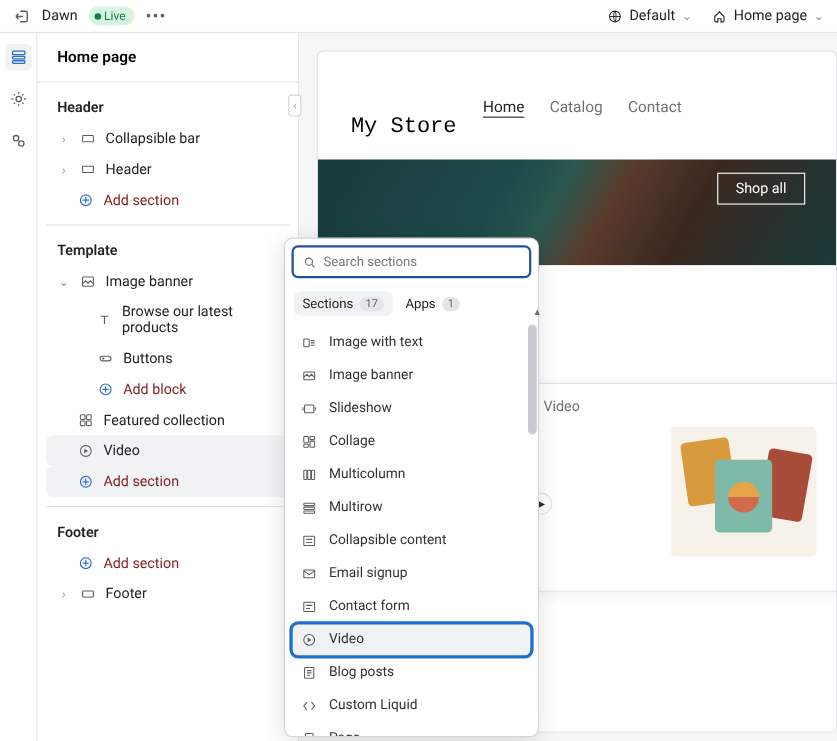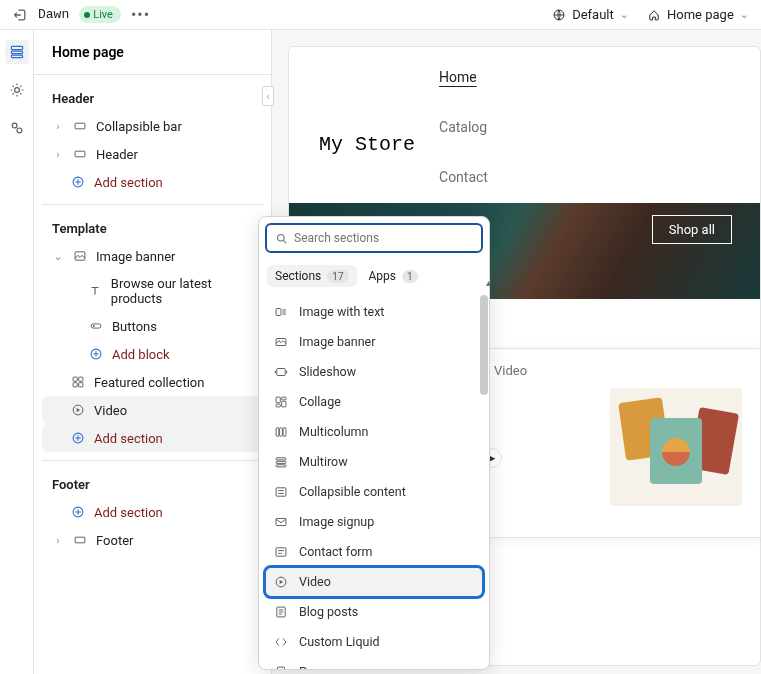--- a/index.html
+++ b/index.html
@@ -2,21 +2,21 @@
 <html><head>
 <meta charset="utf-8">
 <style>
 * { box-sizing: border-box; margin: 0; padding: 0; font-family: -apple-system, BlinkMacSystemFont, "Segoe UI", Roboto, sans-serif; }
 body { background: #f6f6f7; width: 761px; height: 674px; overflow: hidden; position: relative; }
 
 .topbar { height: 30px; display: flex; align-items: center; padding: 0 12px; background: #fff; border-bottom:1px solid #e1e3e5; }
 .topbar-left { display: flex; align-items: center; gap: 10px; }
 .topbar-right { margin-left: auto; display: flex; align-items: center; gap: 18px; }
 .exit-icon { color:#5c5f62; display:flex; }
-.theme-name { font-size: 13px; color:#202223;font-family:Liberation Mono, monospace; }
+.theme-name { font-size: 13px; color:#202223; }
 .live-pill { background:#d7f4e1; color:#108043; font-size:11px; padding:2px 8px 2px 14px; border-radius:10px; position:relative; }
 .live-pill::before { content:""; width:6px; height:6px; background:#108043; border-radius:50%; position:absolute; left:5px; top:50%; transform:translateY(-50%); }
 .dots { color:#5c5f62; font-size:16px; letter-spacing:1px; }
 .top-drop { display:flex; align-items:center; gap:6px; font-size:13px; color:#202223; cursor:pointer; }
 .chev { color:#8c9196; font-size:11px; }
 
 .main { display:flex; height:644px; }
 .rail { width:34px; background:#fff; border-right:1px solid #e1e3e5; display:flex; flex-direction:column; align-items:center; padding-top:10px; gap:14px; }
 .rail-item { width:24px; height:24px; display:flex; align-items:center; justify-content:center; color:#5c5f62; border-radius:4px; cursor:pointer; }
 .rail-item.active { background:#f1f2f3; color:#2c6ecb; }
@@ -33,21 +33,21 @@
 .sb-row.sel { background:#f1f2f3; }
 .sb-add { color:#7f1d1d; }
 .sb-add .ic { color:#2c6ecb; }
 .divider { height:1px; background:#e1e3e5; margin:8px 0; }
 .collapse-handle { position:absolute; left:262px; top:86px; width:12px; height:20px; border:1px solid #d2d5d8; border-radius:3px; background:#fff; display:flex; align-items:center; justify-content:center; color:#8c9196; font-size:10px; cursor:pointer; }
 
 .canvas { flex:1; background:#f6f6f7; padding:16px 0 0 16px; position:relative; }
 .canvas-frame { background:#fff; border-radius:6px; border:1px solid #e1e3e5; overflow:hidden; position:relative; height:620px; }
 .store-header { display:flex; align-items:center; gap:24px; padding:22px 30px 18px; }
 .store-name { font-size:20px; font-family: Liberation Mono, monospace; margin-top: 35px; }
-.store-nav { display:flex; gap:34px; font-size:14px; color:#6d7175;flex-direction:column; }
+.store-nav { display:flex; gap:23px; font-size:14px; color:#6d7175; }
 .store-nav .active { color:#202223; text-decoration:underline; text-underline-offset:4px; }
 .hero { height:96px; background: linear-gradient(120deg,#183a3a 0%, #1e4a4a 35%, #2a574f 45%, #5a3b2c 55%, #3a2820 70%, #183a3a 100%); position:relative; }
 .shop-btn { position:absolute; right:28px; top:12px; border:1px solid #fff; color:#fff; padding:6px 16px; font-size:13px; background:transparent; }
 
 .popup { position:absolute; left:258px; top:216px; width:232px; background:#fff; border:1px solid #d2d5d8; border-radius:8px; box-shadow:0 4px 20px rgba(0,0,0,.12); z-index:50; }
 .popup-search { margin:6px; border:2px solid #1f5199; border-radius:6px; height:30px; display:flex; align-items:center; padding:0 8px; gap:6px; }
 .popup-search input { border:none; outline:none; font-size:12px; flex:1; color:#202223; }
 .popup-tabs { display:flex; gap:4px; padding:0 8px 6px; font-size:12px; color:#202223;margin-top:12px; }
 .ptab { display:flex; align-items:center; gap:6px; padding:4px 8px; border-radius:6px; cursor:pointer; }
 .ptab.active { background:#f1f2f3; }
@@ -361,21 +361,21 @@
         </span>
         <span>Collapsible content</span>
       </div>
       <div class="prow">
         <span class="ic">
           <svg width="14" height="14" viewBox="0 0 20 20" fill="none" stroke="currentColor" stroke-width="1.4">
             <rect x="3" y="5" width="14" height="10" rx="1"></rect>
             <path d="M3 6l7 5 7-5"></path>
           </svg>
         </span>
-        <span>Image signup</span>
+        <span>Email signup</span>
       </div>
       <div class="prow">
         <span class="ic">
           <svg width="14" height="14" viewBox="0 0 20 20" fill="none" stroke="currentColor" stroke-width="1.4">
             <rect x="3" y="4" width="14" height="12" rx="1"></rect>
             <path d="M6 8h8M6 12h5"></path>
           </svg>
         </span>
         <span>Contact form</span>
       </div>

